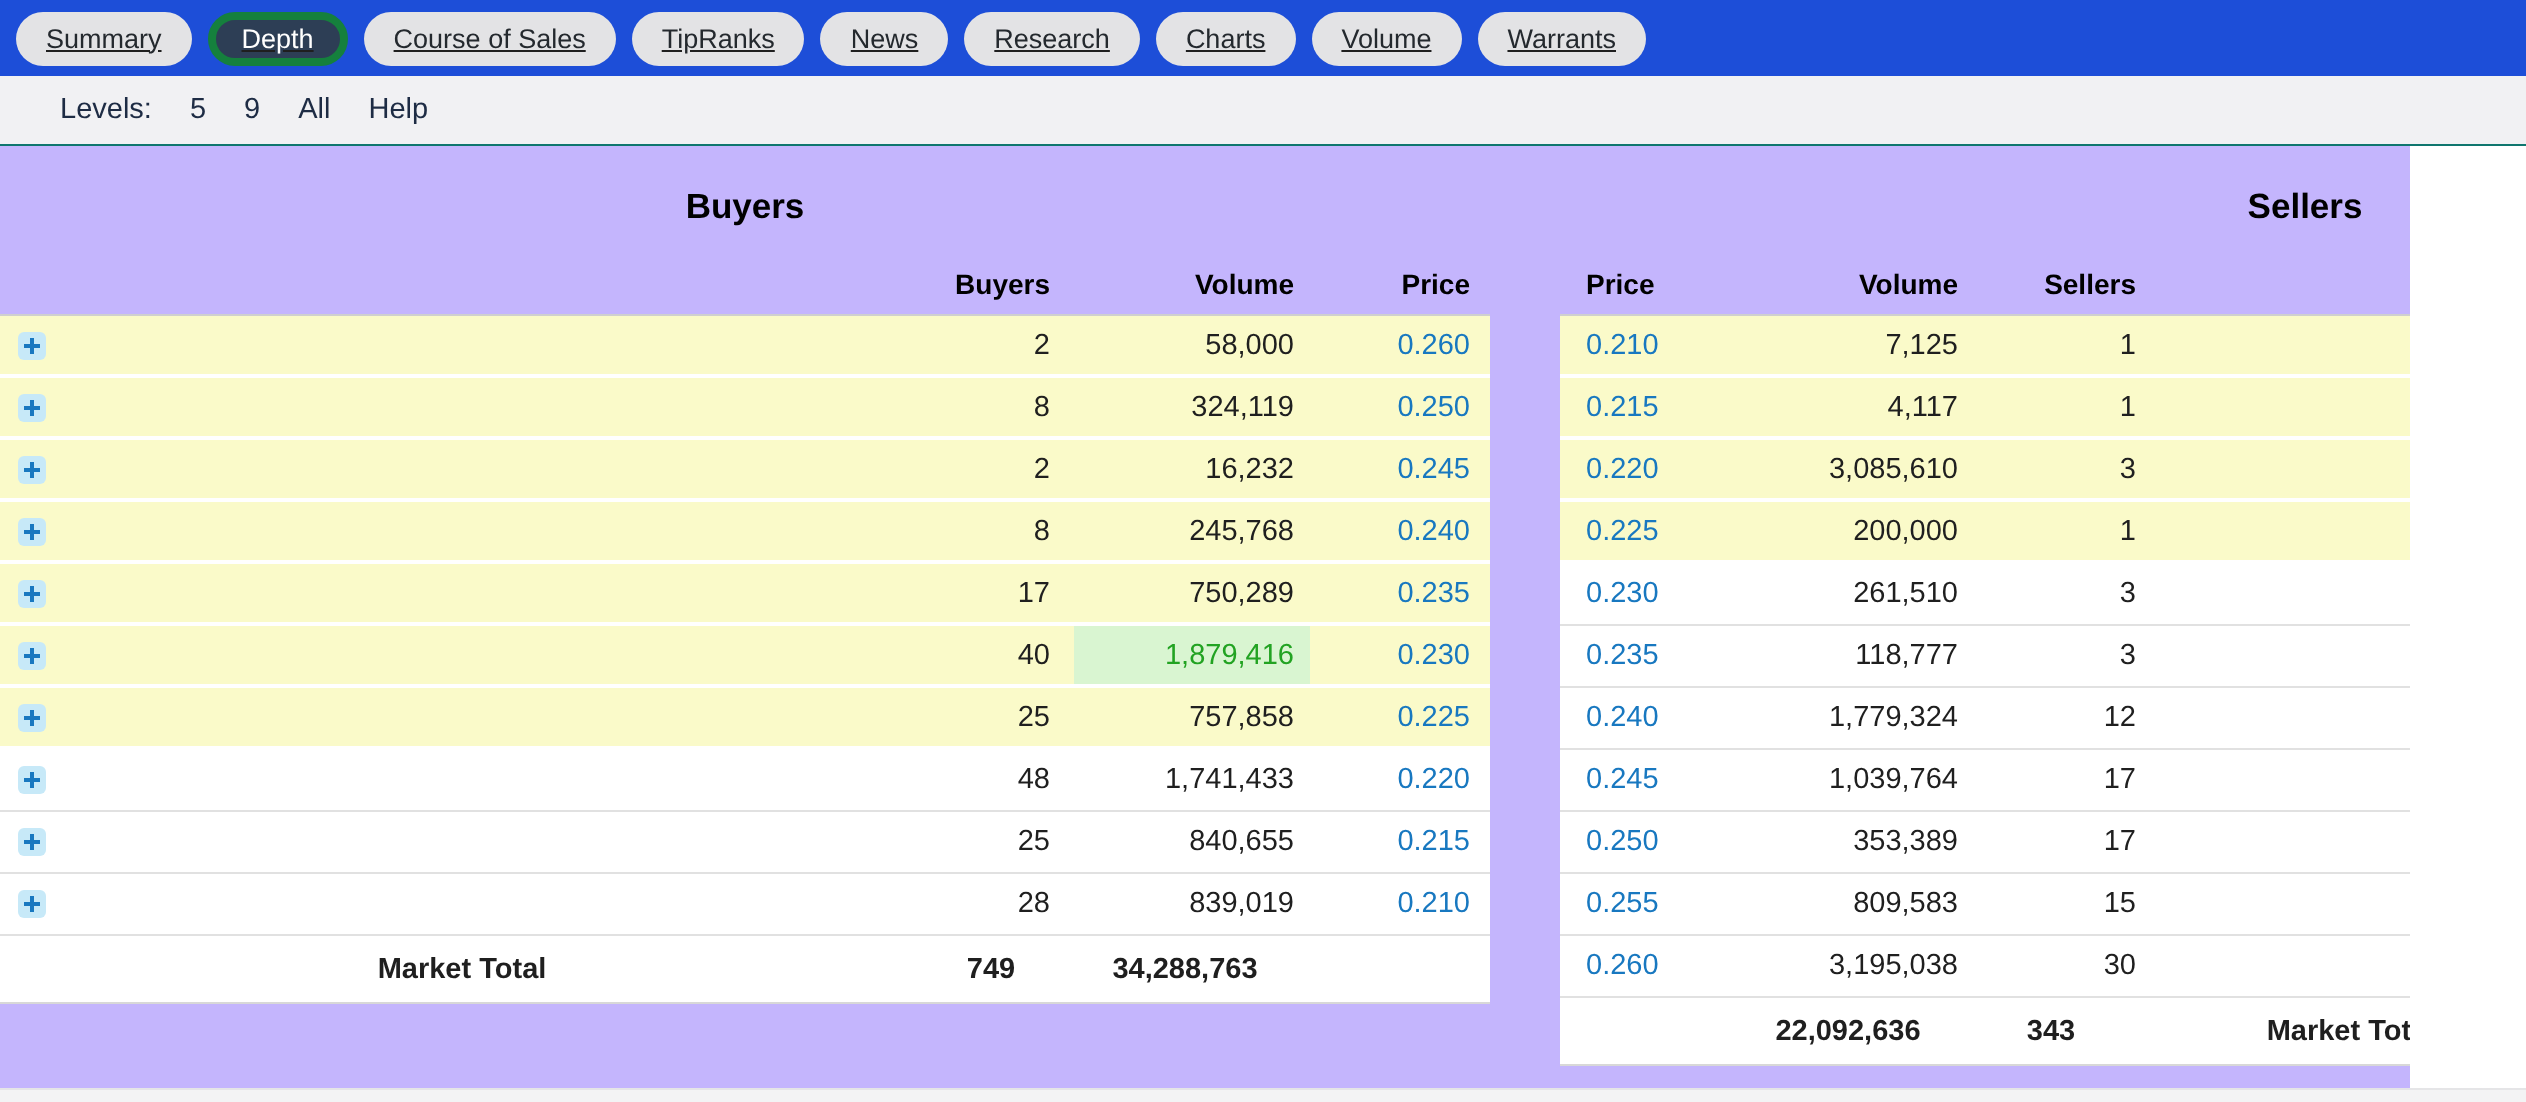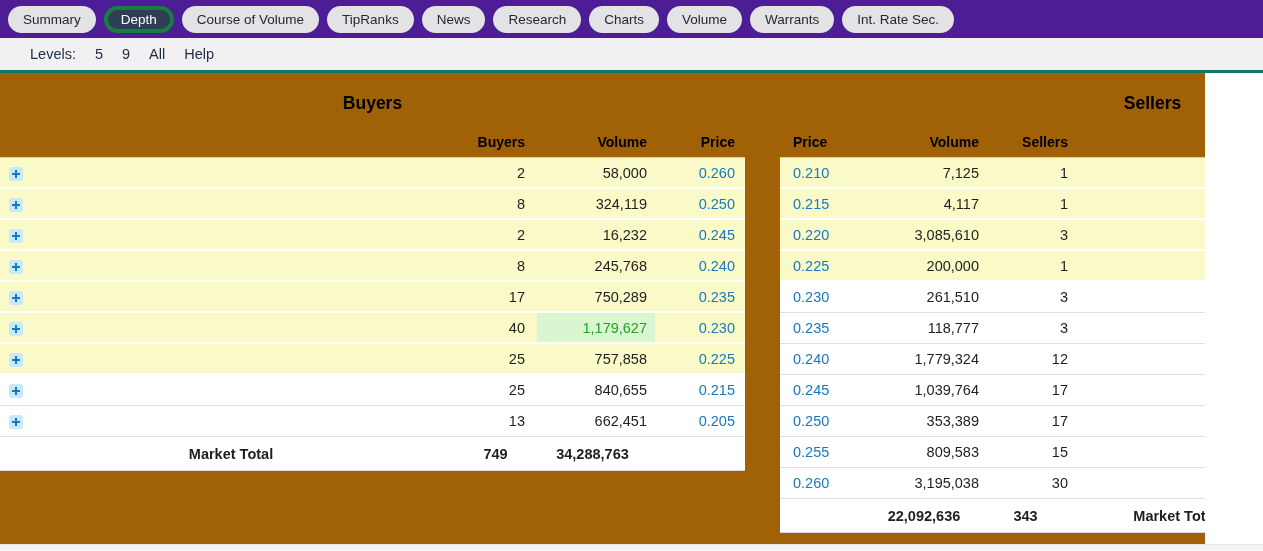--- a/index.html
+++ b/index.html
@@ -4,42 +4,42 @@
 <style>
   * { box-sizing: border-box; }
   html,body { margin:0; padding:0; }
   body {
     width:1263px; height:551px; overflow:hidden; position:relative;
     background:#ffffff; font-family:"Liberation Sans", sans-serif; color:#1f1f1f;
   }
 
   
   .tabbar {
-    height:38px; background:#4c1d95; display:flex; align-items:center;
-    padding-left:8px; gap:8px;
+    height:38px; background:#1d4ed8; display:flex; align-items:center;
+    padding-left:8px; gap:8px;text-decoration:underline;
   }
   .tab {
     height:27px; border:none; border-radius:14px; background:#e3e3e5;
     color:#24292e; font-family:inherit; font-size:13.5px; padding:0 15px;
     display:inline-flex; align-items:center; cursor:pointer; white-space:nowrap;
   }
   .tab.active {
     background:#2d3e55; color:#ffffff; border:4px solid #15803d; padding:0 13px;
   }
 
   
   .levelsbar {
-    height:35px; background:#f1f1f3; border-bottom:3px solid #0f766e;
+    height:35px; background:#f1f1f3; border-bottom:1px solid #0f766e;
     display:flex; align-items:center; padding-left:30px; gap:19px;
     color:#1e2c44; font-size:14.5px;
   }
   .level-link { cursor:pointer; }
 
   
-  .depth { position:relative; width:1205px; height:471px; overflow:hidden; background:#a16207; }
+  .depth { position:relative; width:1205px; height:471px; overflow:hidden; background:#c4b5fd; }
   .panel { position:absolute; top:0; width:745px; }
   .panel-buyers { left:0; }
   .panel-sellers { left:780px; }
   .panel-title {
     margin-top:16px; height:28px; line-height:28px; text-align:center;
     font-size:17.5px; font-weight:bold; color:#000;
   }
 
   table { width:745px; border-collapse:separate; border-spacing:0; table-layout:fixed; font-size:14.5px; }
   th { font-size:14px; font-weight:bold; color:#000; height:41px; vertical-align:bottom;
@@ -79,28 +79,27 @@
     position:absolute; left:0; right:0; bottom:0; height:7px;
     background:#f3f3f4; border-top:1px solid #e5e5e7;
   }
 </style>
 </head>
 <body>
 
 <div class="tabbar">
     <button class="tab">Summary</button>
     <button class="tab active">Depth</button>
-    <button class="tab">Course of Volume</button>
+    <button class="tab">Course of Sales</button>
     <button class="tab">TipRanks</button>
     <button class="tab">News</button>
     <button class="tab">Research</button>
     <button class="tab">Charts</button>
     <button class="tab">Volume</button>
     <button class="tab">Warrants</button>
-    <button class="tab">Int. Rate Sec.</button>
   </div>
 
 <div class="levelsbar">
   <span>Levels:</span>
   <span style="display:inline-flex; gap:19px;">
       <span class="level-link">5</span>
       <span class="level-link">9</span>
       <span class="level-link">All</span>
     </span>
   <span class="level-link">Help</span>
@@ -176,52 +175,62 @@
     <td class="c-volume vol-cell">750,289</td>
     <td class="c-price">0.235</td>
   </tr>
           <tr class="depth-row hl">
     <td class="c-filler">
       <span class="plus-btn">
         <span class="plus-glyph"></span>
       </span>
     </td>
     <td class="c-buyers">40</td>
-    <td class="c-volume vol-cell vol-hl">1,179,627</td>
+    <td class="c-volume vol-cell vol-hl">1,879,416</td>
     <td class="c-price">0.230</td>
   </tr>
           <tr class="depth-row hl">
     <td class="c-filler">
       <span class="plus-btn">
         <span class="plus-glyph"></span>
       </span>
     </td>
     <td class="c-buyers">25</td>
     <td class="c-volume vol-cell">757,858</td>
     <td class="c-price">0.225</td>
   </tr>
           <tr class="depth-row">
     <td class="c-filler">
       <span class="plus-btn">
         <span class="plus-glyph"></span>
       </span>
     </td>
+    <td class="c-buyers">48</td>
+    <td class="c-volume vol-cell">1,741,433</td>
+    <td class="c-price">0.220</td>
+  </tr>
+          <tr class="depth-row">
+    <td class="c-filler">
+      <span class="plus-btn">
+        <span class="plus-glyph"></span>
+      </span>
+    </td>
     <td class="c-buyers">25</td>
     <td class="c-volume vol-cell">840,655</td>
     <td class="c-price">0.215</td>
   </tr>
           <tr class="depth-row">
     <td class="c-filler">
       <span class="plus-btn">
         <span class="plus-glyph"></span>
       </span>
     </td>
-    <td class="c-buyers">13</td>
-    <td class="c-volume vol-cell">662,451</td>
-    <td class="c-price">0.205</td>
+    <td class="c-buyers">28</td>
+    <td class="c-volume vol-cell">839,019</td>
+    <td class="c-price">0.210</td>
   </tr>
         </tbody>
       <tfoot>
         <tr class="total-row">
           <td class="total-label-right">Market Total</td>
           <td class="c-buyers">749</td>
           <td class="c-volume">34,288,763</td>
           <td class="c-price"></td>
         </tr>
       </tfoot>

